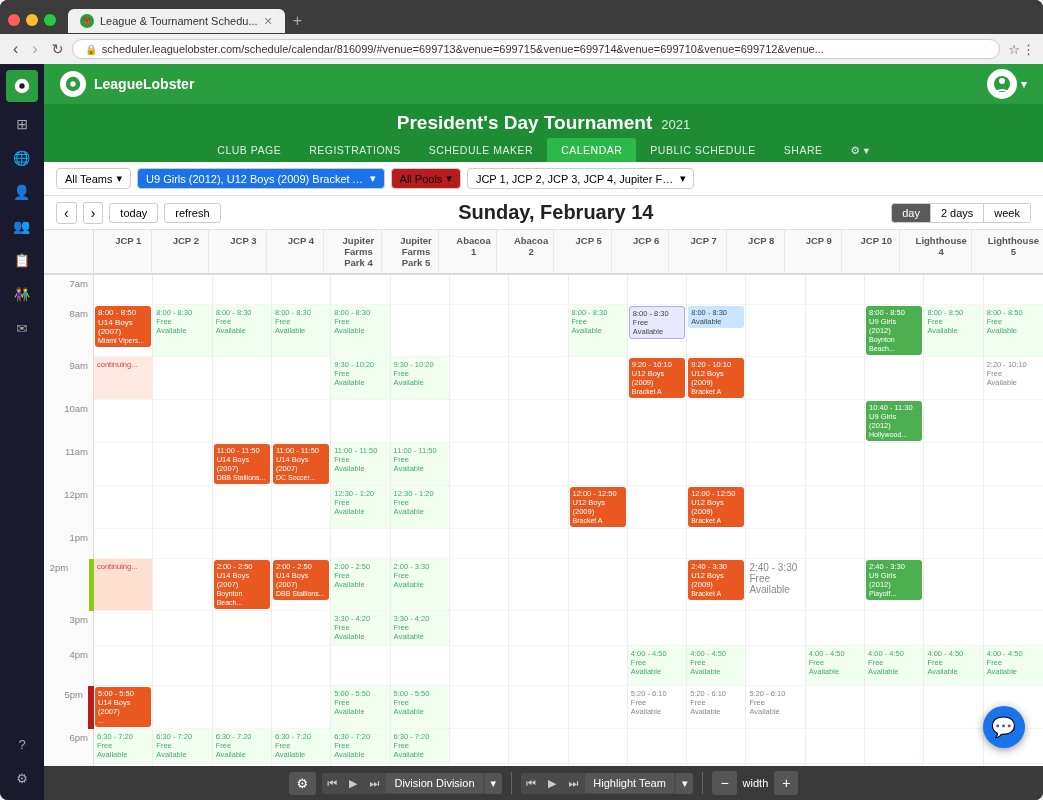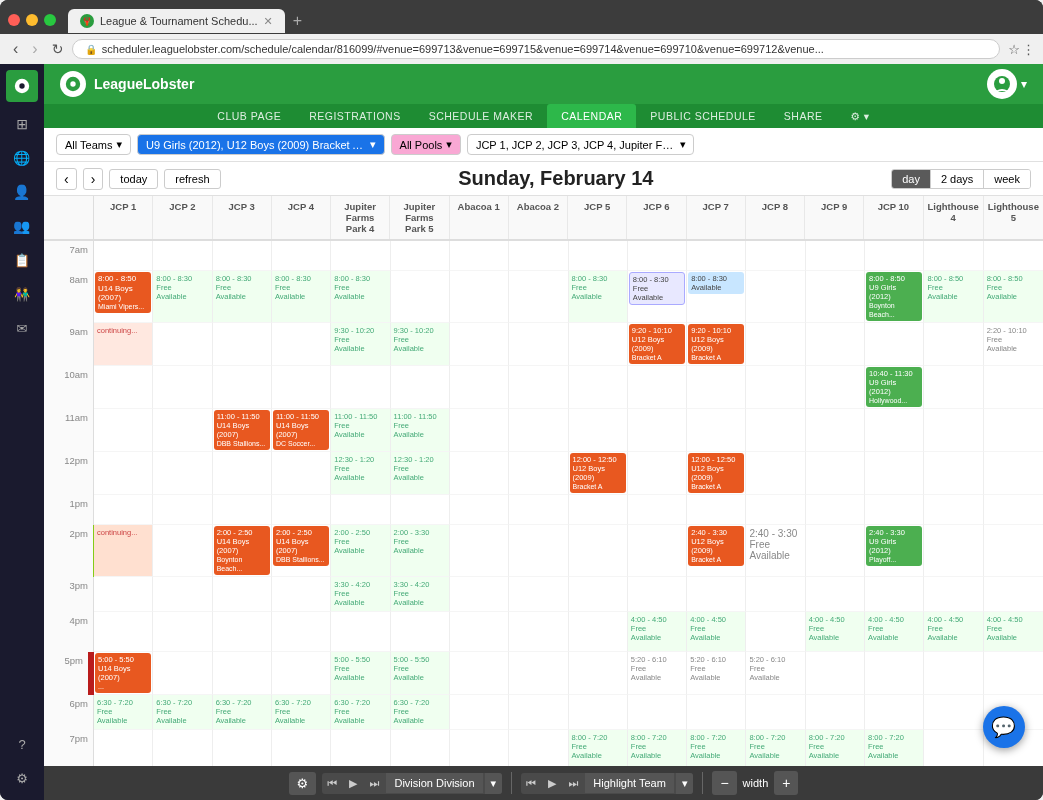--- a/index.html
+++ b/index.html
@@ -82,41 +82,45 @@
                 <circle cx="10" cy="10" r="8" fill="#2a9d3f"></circle>
                 <circle cx="10" cy="7" r="3" fill="white"></circle>
                 <path d="M4 17 Q10 13 16 17" fill="white"></path>
               </svg>
           </div>
           <span style="color:white;margin-left:4px;font-size:12px;cursor:pointer;">▾</span>
         </div>
       </div>
 
       <div style="background:#1e8c33;flex-shrink:0;">
+        <div style="text-align:center;padding:8px 0 4px;">
+          <h1 style="font-size:19px;font-weight:700;color:white;display:inline;">President's Day Tournament</h1>
+          <span style="font-size:13px;color:rgba(255,255,255,0.85);margin-left:6px;">2021</span>
+        </div>
         <div style="display:flex;justify-content:center;padding-bottom:0;">
           <div style="color:rgba(255,255,255,0.85);padding:6px 14px;font-size:10.5px;cursor:pointer;letter-spacing:0.5px;text-transform:uppercase;font-weight:500;">CLUB PAGE</div>
           <div style="color:rgba(255,255,255,0.85);padding:6px 14px;font-size:10.5px;cursor:pointer;letter-spacing:0.5px;text-transform:uppercase;font-weight:500;">REGISTRATIONS</div>
           <div style="color:rgba(255,255,255,0.85);padding:6px 14px;font-size:10.5px;cursor:pointer;letter-spacing:0.5px;text-transform:uppercase;font-weight:500;">SCHEDULE MAKER</div>
           <div style="background:#2db84a;color:white;padding:6px 14px;font-size:10.5px;cursor:pointer;letter-spacing:0.5px;text-transform:uppercase;font-weight:500;border-radius:3px 3px 0 0;">CALENDAR</div>
           <div style="color:rgba(255,255,255,0.85);padding:6px 14px;font-size:10.5px;cursor:pointer;letter-spacing:0.5px;text-transform:uppercase;font-weight:500;">PUBLIC SCHEDULE</div>
           <div style="color:rgba(255,255,255,0.85);padding:6px 14px;font-size:10.5px;cursor:pointer;letter-spacing:0.5px;text-transform:uppercase;font-weight:500;">SHARE</div>
           <div style="color:rgba(255,255,255,0.85);padding:6px 14px;font-size:10.5px;cursor:pointer;letter-spacing:0.5px;text-transform:uppercase;font-weight:500;">⚙ ▾</div>
         </div>
       </div>
 
       <div style="background:white;padding:6px 12px;display:flex;align-items:center;gap:6px;border-bottom:1px solid #e0e0e0;flex-shrink:0;flex-wrap:wrap;">
         <div style="border:1px solid #ccc;border-radius:4px;padding:3px 8px;font-size:11px;background:white;cursor:pointer;display:flex;align-items:center;gap:4px;">
           <span>All Teams</span>
           <span>▾</span>
         </div>
         <div style="border:1px solid #ccc;border-radius:4px;padding:3px 8px;font-size:11px;background:#1a73e8;color:white;cursor:pointer;display:flex;align-items:center;gap:4px;max-width:260px;">
           <span style="white-space:nowrap;overflow:hidden;text-overflow:ellipsis;max-width:220px;display:block;">U9 Girls (2012), U12 Boys (2009) Bracket A...</span>
           <span>▾</span>
         </div>
-        <div style="border:1px solid #ccc;border-radius:4px;padding:3px 8px;font-size:11px;background:#f9a8d4;cursor:pointer;display:flex;align-items:center;gap:4px;">
+        <div style="border:1px solid #ccc;border-radius:4px;padding:3px 8px;font-size:11px;background:#b91c1c;cursor:pointer;display:flex;align-items:center;gap:4px;">
           <span>All Pools</span>
           <span>▾</span>
         </div>
         <div style="border:1px solid #ccc;border-radius:4px;padding:3px 8px;font-size:11px;background:white;cursor:pointer;display:flex;align-items:center;gap:4px;max-width:240px;">
           <span style="white-space:nowrap;overflow:hidden;text-overflow:ellipsis;max-width:200px;display:block;">JCP 1, JCP 2, JCP 3, JCP 4, Jupiter Farms Pa...</span>
           <span>▾</span>
         </div>
       </div>
 
       <div style="background:white;padding:5px 12px;display:flex;align-items:center;gap:6px;border-bottom:1px solid #e0e0e0;flex-shrink:0;">
@@ -128,21 +132,21 @@
         <div style="display:flex;border:1px solid #ccc;border-radius:3px;overflow:hidden;">
           <button style="padding:3px 10px;font-size:11px;background:#5a5a5a;color:white;border:none;cursor:pointer;">day</button>
           <button style="padding:3px 10px;font-size:11px;background:white;border:none;cursor:pointer;border-left:1px solid #ccc;">2 days</button>
           <button style="padding:3px 10px;font-size:11px;background:white;border:none;cursor:pointer;border-left:1px solid #ccc;">week</button>
         </div>
       </div>
 
       <div style="flex:1;overflow:auto;background:white;">
         <div style="min-width:950px;">
 
-          <div style="display:grid;grid-template-columns:50px repeat(16,1fr);position:sticky;top:0;z-index:10;background:#f9f9f9;border-bottom:2px solid #ddd;">
+          <div style="display:grid;grid-template-columns:50px repeat(16,1fr);position:sticky;top:0;z-index:10;background:#f9f9f9;border-bottom:2px solid #ddd;gap:12px;">
             <div style="padding:5px 4px;border-right:1px solid #ddd;background:#f9f9f9;"></div>
             <div style="padding:5px 4px;text-align:center;font-size:9.5px;font-weight:600;color:#555;border-right:1px solid #e8e8e8;background:#f9f9f9;">JCP 1</div>
             <div style="padding:5px 4px;text-align:center;font-size:9.5px;font-weight:600;color:#555;border-right:1px solid #e8e8e8;background:#f9f9f9;">JCP 2</div>
             <div style="padding:5px 4px;text-align:center;font-size:9.5px;font-weight:600;color:#555;border-right:1px solid #e8e8e8;background:#f9f9f9;">JCP 3</div>
             <div style="padding:5px 4px;text-align:center;font-size:9.5px;font-weight:600;color:#555;border-right:1px solid #e8e8e8;background:#f9f9f9;">JCP 4</div>
             <div style="padding:5px 4px;text-align:center;font-size:9.5px;font-weight:600;color:#555;border-right:1px solid #e8e8e8;background:#f9f9f9;">Jupiter Farms Park 4</div>
             <div style="padding:5px 4px;text-align:center;font-size:9.5px;font-weight:600;color:#555;border-right:1px solid #e8e8e8;background:#f9f9f9;">Jupiter Farms Park 5</div>
             <div style="padding:5px 4px;text-align:center;font-size:9.5px;font-weight:600;color:#555;border-right:1px solid #e8e8e8;background:#f9f9f9;">Abacoa 1</div>
             <div style="padding:5px 4px;text-align:center;font-size:9.5px;font-weight:600;color:#555;border-right:1px solid #e8e8e8;background:#f9f9f9;">Abacoa 2</div>
             <div style="padding:5px 4px;text-align:center;font-size:9.5px;font-weight:600;color:#555;border-right:1px solid #e8e8e8;background:#f9f9f9;">JCP 5</div>
@@ -345,21 +349,21 @@
             <div style="border-right:1px solid #eee;border-bottom:1px solid #f5f5f5;"></div>
             <div style="border-right:1px solid #eee;border-bottom:1px solid #f5f5f5;"></div>
             <div style="border-right:1px solid #eee;border-bottom:1px solid #f5f5f5;"></div>
             <div style="border-right:1px solid #eee;border-bottom:1px solid #f5f5f5;"></div>
             <div style="border-right:1px solid #eee;border-bottom:1px solid #f5f5f5;"></div>
             <div style="border-right:1px solid #eee;border-bottom:1px solid #f5f5f5;"></div>
             <div style="border-bottom:1px solid #f5f5f5;"></div>
           </div>
 
           <div style="display:grid;grid-template-columns:50px repeat(16,1fr);min-height:40px;">
-            <div style="font-size:9.5px;color:#888;text-align:right;padding-right:5px;padding-top:3px;border-right:1px solid #84cc16;background:#fafafa;">2pm</div>
+            <div style="font-size:9.5px;color:#888;text-align:center;padding-right:15px;padding-top:3px;border-right:5px solid #84cc16;background:#fafafa;">2pm</div>
             <div style="border-right:1px solid #eee;border-bottom:1px solid #f5f5f5;padding:1px;background:#ffe0d0;">
               <div style="font-size:7.5px;color:#c44;padding:2px;">continuing...</div>
             </div>
             <div style="border-right:1px solid #eee;border-bottom:1px solid #f5f5f5;"></div>
             <div style="border-right:1px solid #eee;border-bottom:1px solid #f5f5f5;padding:1px;">
               <div style="background:#e85820;color:white;border-radius:3px;padding:2px 3px;font-size:7.5px;cursor:pointer;">2:00 - 2:50<br>U14 Boys (2007)<br><span style="font-size:7px;">Boynton Beach...</span></div>
             </div>
             <div style="border-right:1px solid #eee;border-bottom:1px solid #f5f5f5;padding:1px;">
               <div style="background:#e85820;color:white;border-radius:3px;padding:2px 3px;font-size:7.5px;cursor:pointer;">2:00 - 2:50<br>U14 Boys (2007)<br><span style="font-size:7px;">DBB Stallions...</span></div>
             </div>

